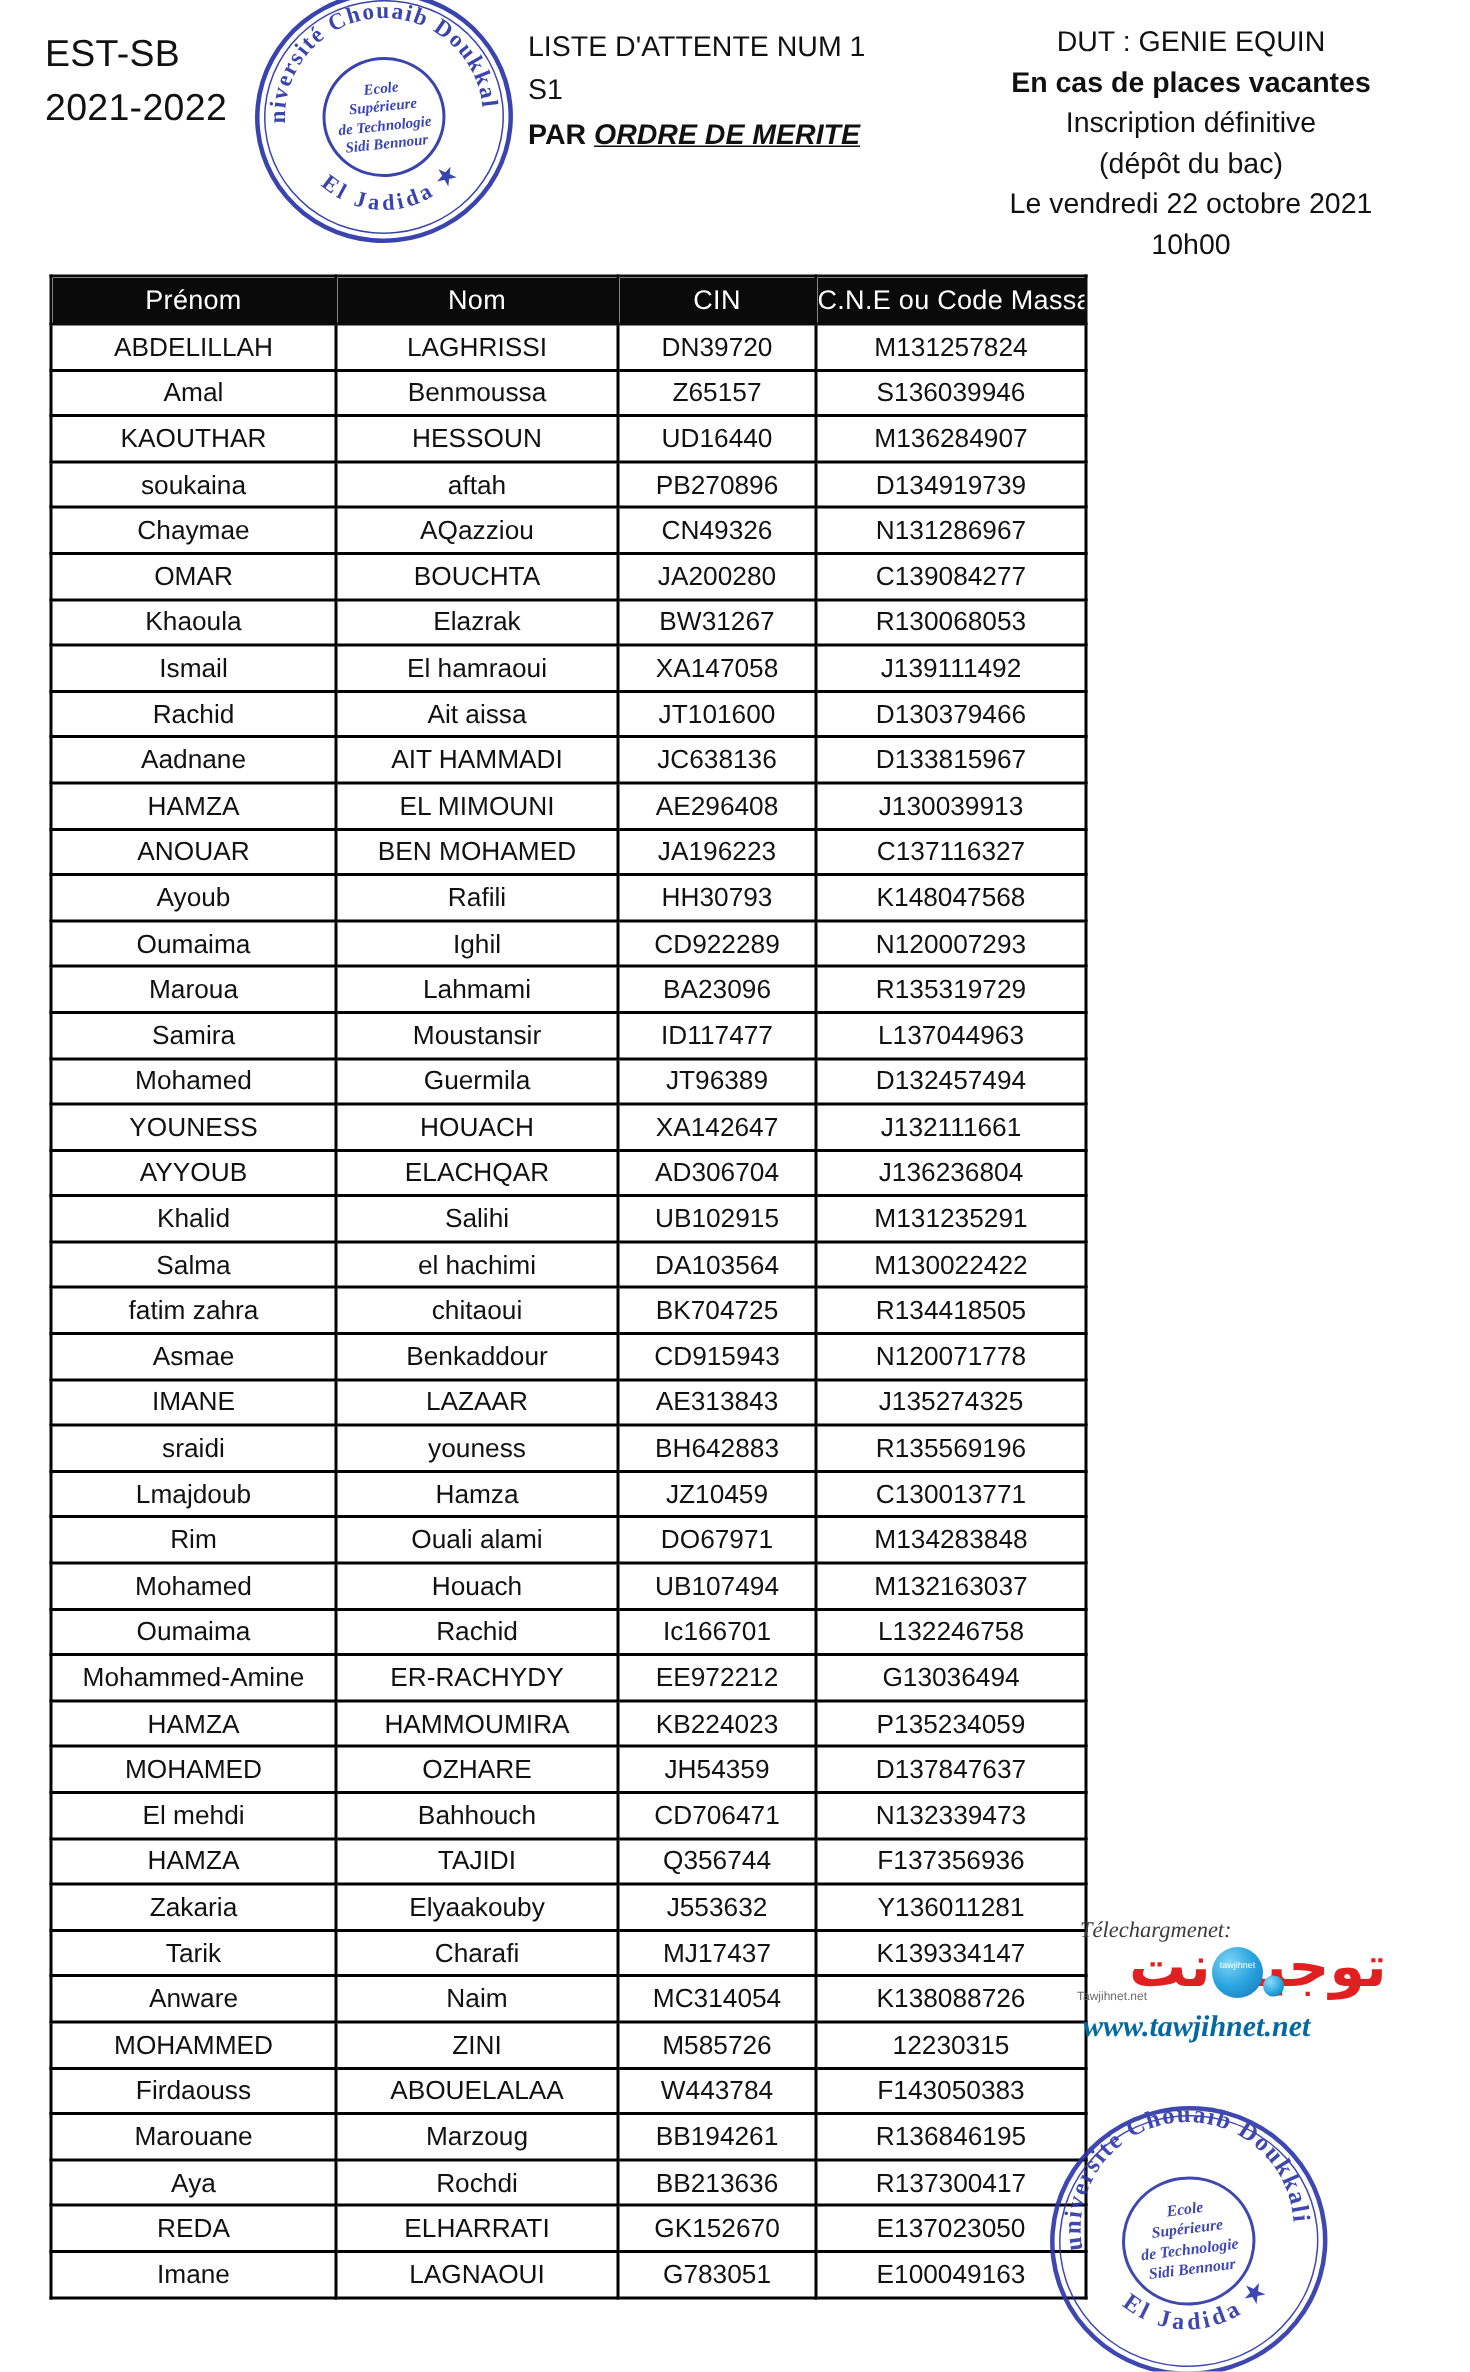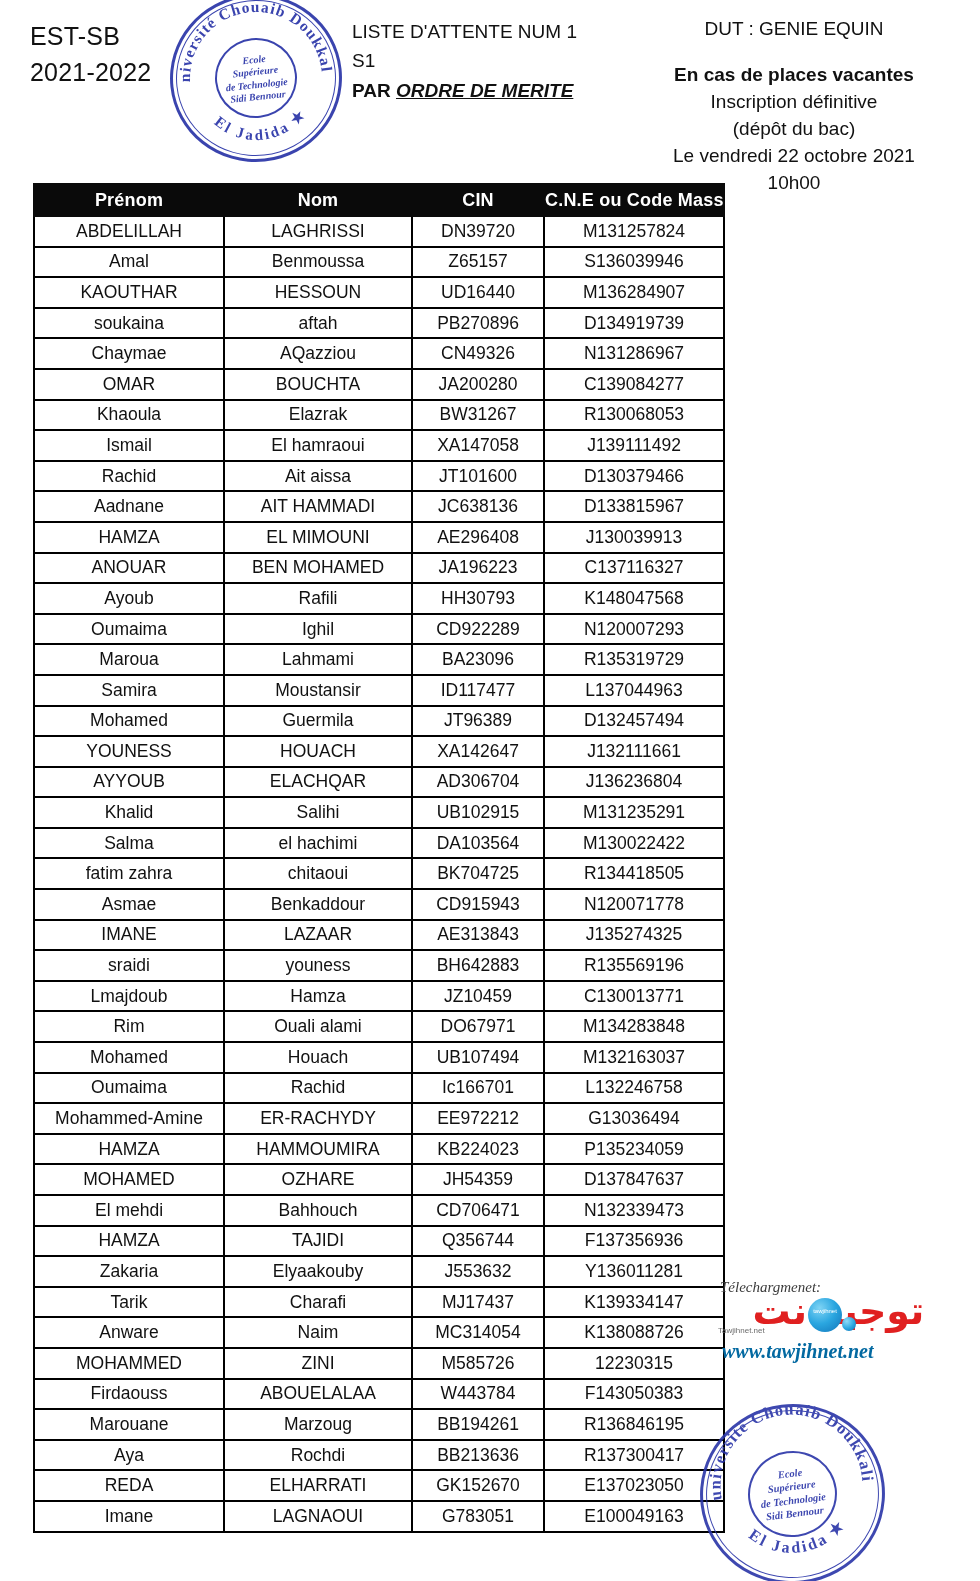--- a/index.html
+++ b/index.html
@@ -50,21 +50,20 @@
     position: absolute;
     right: 16px;
     top: 16px;
     width: 340px;
     text-align: center;
     font-size: 19px;
     line-height: 1.42;
   }
   .hdr-right .bold {
     font-weight: bold;
-    margin-top: 19px;
   }
 
   
   .stamp {
     position: absolute;
     border-radius: 50%;
     color: #2a35a8;
     pointer-events: none;
   }
   .stamp-top {
@@ -141,21 +140,21 @@
     vertical-align: middle;
     font-size: 17.5px;
     padding: 0;
     height: 28.6px;
     overflow: hidden;
     white-space: nowrap;
   }
   table.roster thead th {
     background: #0a0a0a;
     color: #ffffff;
-    font-weight: bold;
+    font-weight: normal;
     font-size: 18px;
     height: 30px;
     border-color: #0a0a0a;
     letter-spacing: .2px;
   }
   col.c-prenom { width: 190px; }
   col.c-nom    { width: 188px; }
   col.c-cin    { width: 132px; }
   col.c-cne    { width: 180px; }
 

